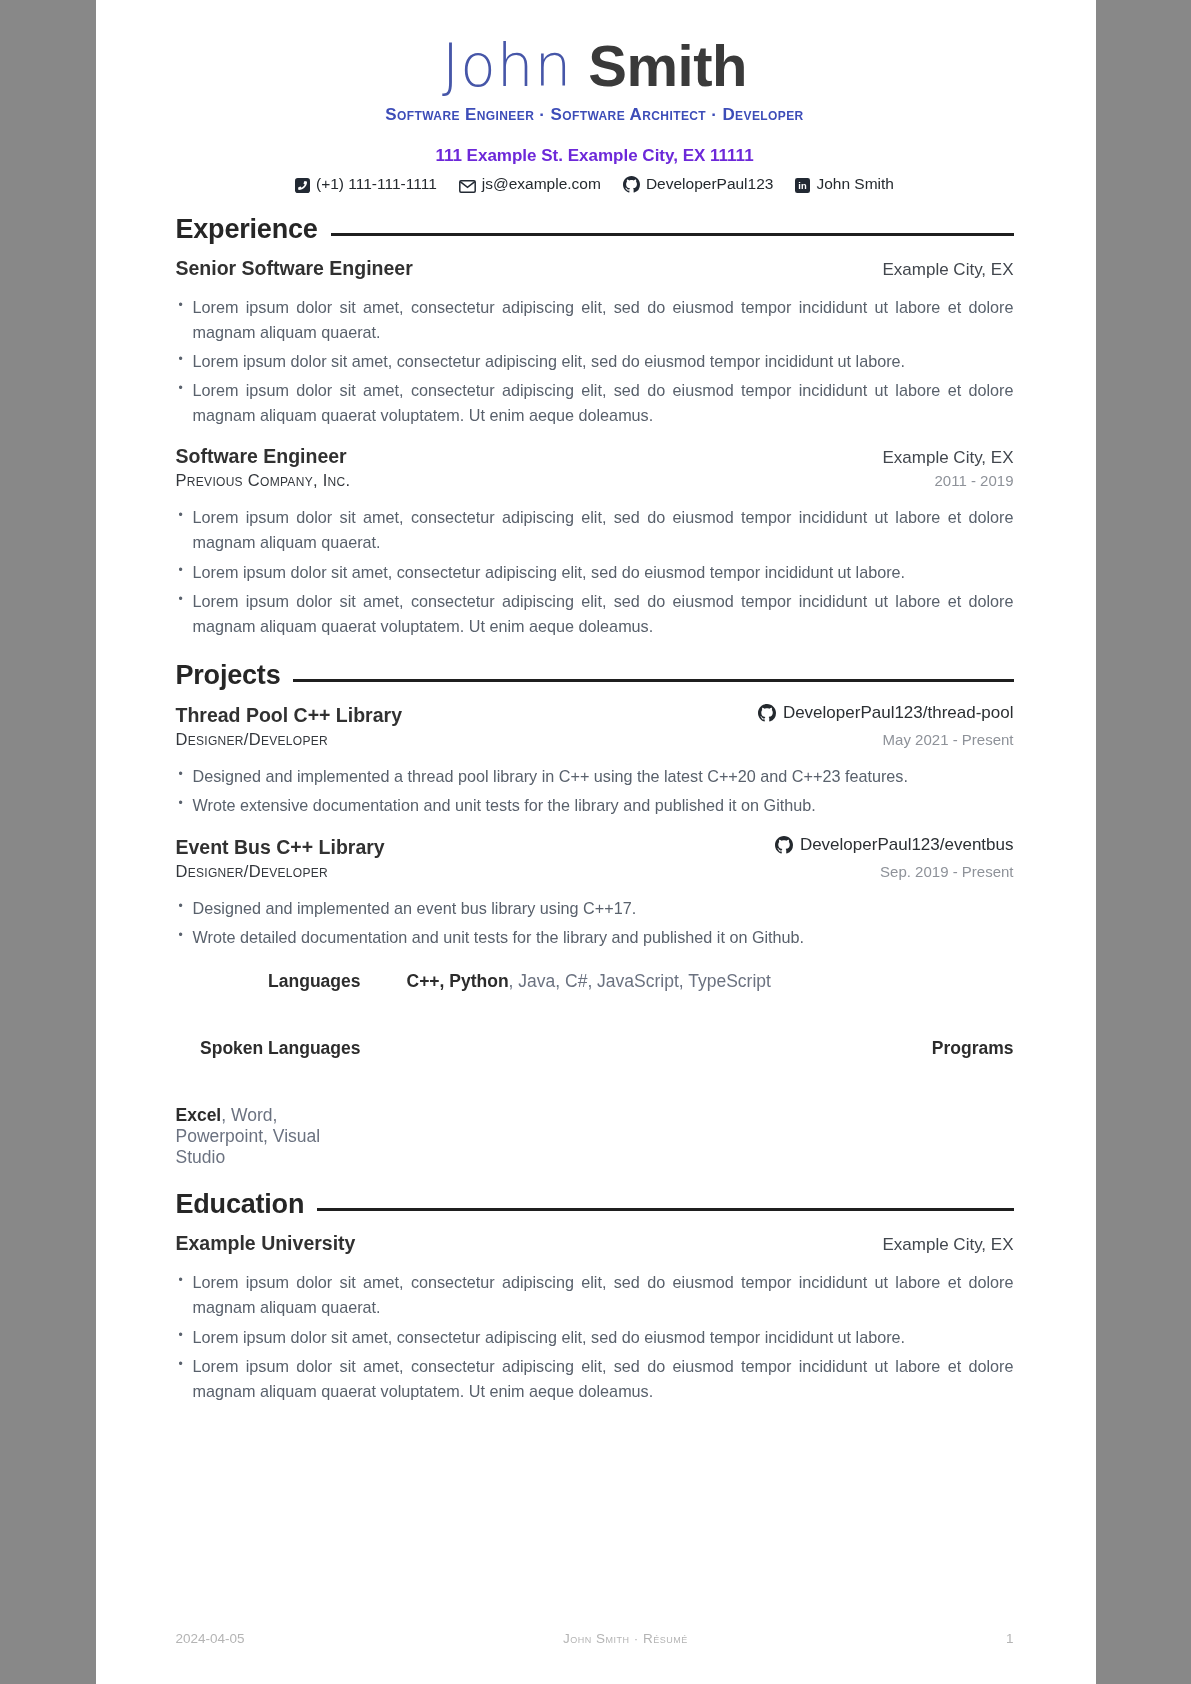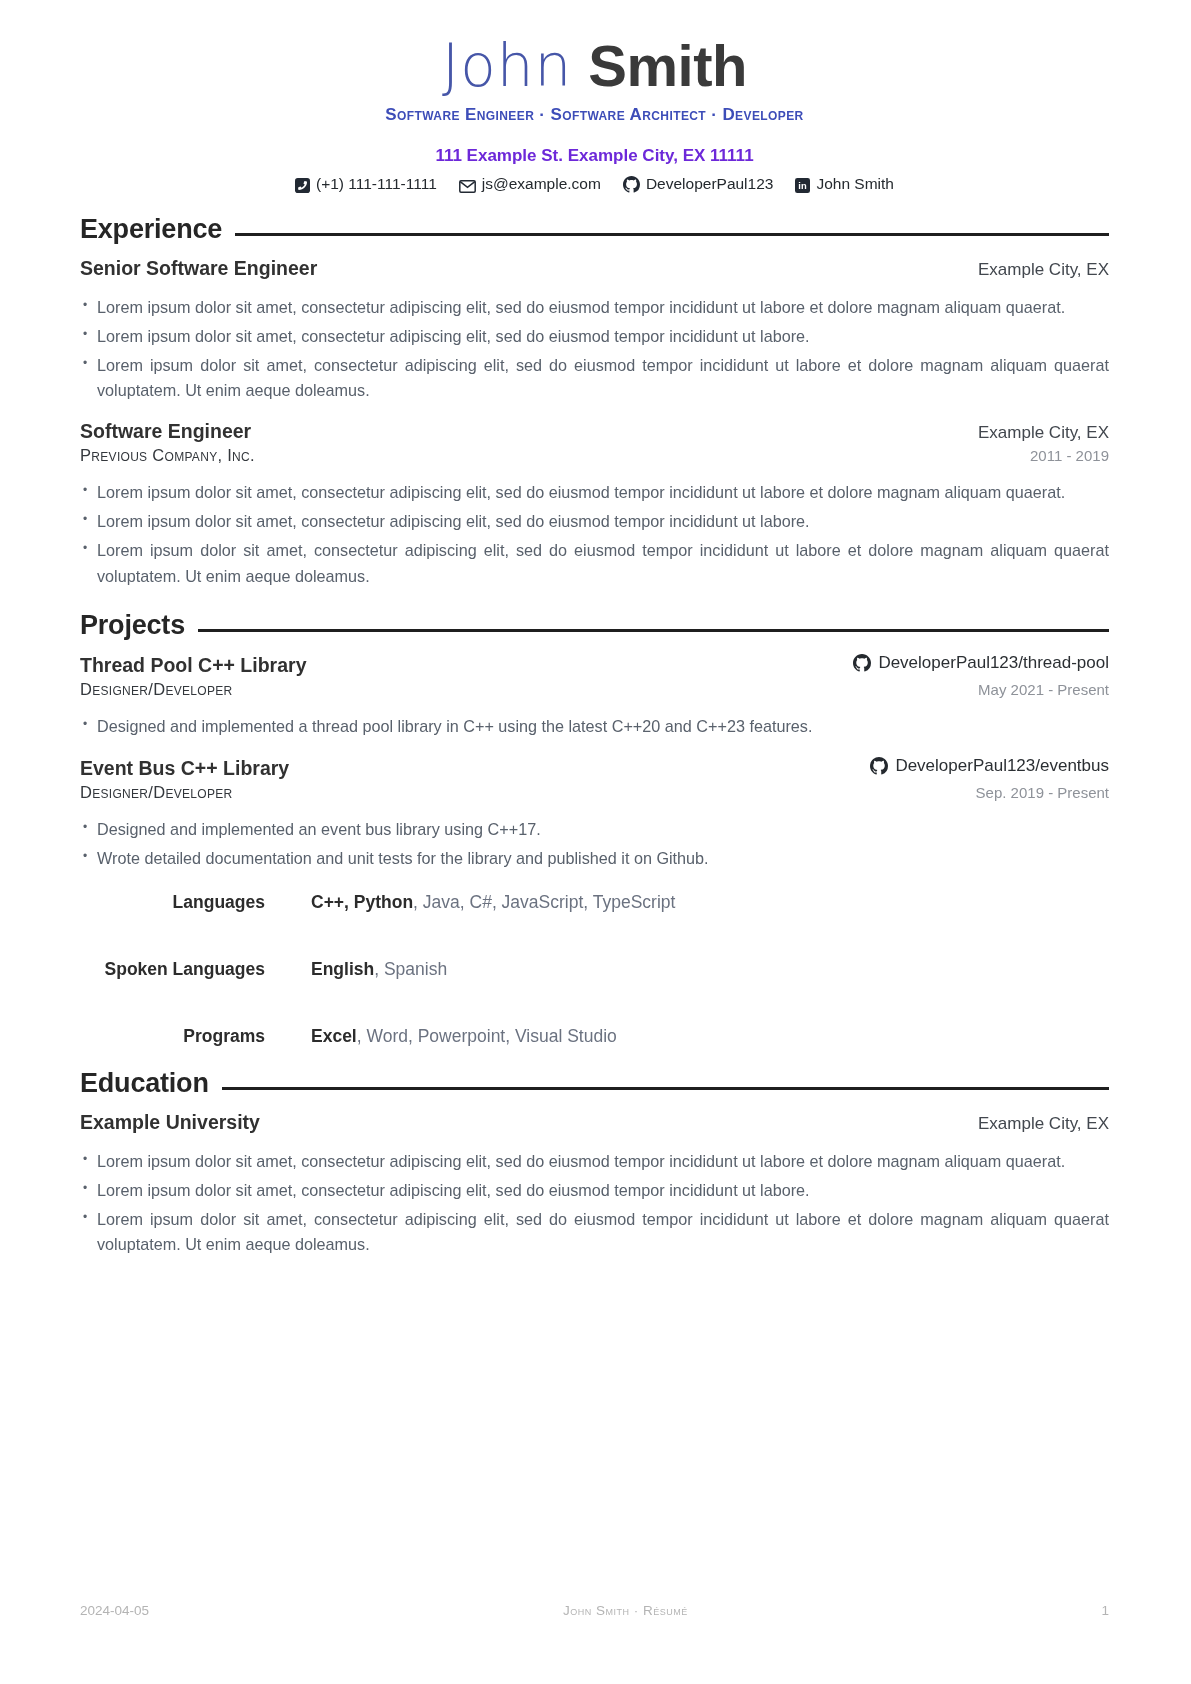--- a/index.html
+++ b/index.html
@@ -1,18 +1,18 @@
 <!DOCTYPE html>
 <html><head>
 <meta charset="utf-8">
 <style>
   html,body{margin:0;padding:0;background:#888;}
   .page{
     position:relative;
-    width:1191px;height:1684px;
+    width:1000px;height:1684px;
     margin:0 auto;
     background:#ffffff;
     font-family:"Liberation Sans", sans-serif;
     box-sizing:border-box;
     padding:34px 82px 0 80px;
     overflow:hidden;
     color:#2d2d2d;
   }
   
   .hdr{text-align:center;}
@@ -51,21 +51,21 @@
     font-size:16.2px;line-height:1.55;color:#59616c;text-align:justify;
   }
   .bullets li::before{content:"\2022";position:absolute;left:1px;top:1px;font-size:12px;color:#59616c;}
   
   .skills-grid{display:grid;grid-template-columns:185px 1fr;column-gap:18px;row-gap:11px;font-size:17.5px;margin-top:6px;gap:46px;}
   .skill-label{text-align:right;font-weight:700;color:#2c2c2c;}
   .skill-value{color:#6b7280;}
   .skill-bold{font-weight:700;color:#2c2c2c;}
   
   .footer{
-    position:absolute;left:80px;right:82px;bottom:66px;
+    position:absolute;left:80px;right:82px;bottom:38px;
     display:flex;justify-content:space-between;align-items:baseline;
     color:#b4b4b4;font-size:13.5px;
   }
   .footer-center{font-variant:small-caps;letter-spacing:.5px;}
 </style>
 </head>
 <body>
 
 <div class="page">
 
@@ -167,20 +167,21 @@
           </span>
           <span>DeveloperPaul123/thread-pool</span>
         </span>
       </div>
       <div class="entry-row2">
         <span class="entry-org">Designer/Developer</span>
         <span class="entry-date">May 2021 - Present</span>
       </div>
       <ul class="bullets">
         <li>Designed and implemented a thread pool library in C++ using the latest C++20 and C++23 features.</li>
+        <li>Wrote extensive documentation and unit tests for the library and published it on Github.</li>
       </ul>
     </div>
 
     <div class="entry">
       <div class="entry-row1">
         <span class="entry-title">Event Bus C++ Library</span>
         <span class="repo">
           <span>
             <svg width="18" height="18" viewBox="0 0 16 16">
                 <path fill="#24292e" d="M8 0C3.58 0 0 3.58 0 8c0 3.54 2.29 6.53 5.47 7.59.4.07.55-.17.55-.38 0-.19-.01-.82-.01-1.49-2.01.37-2.53-.49-2.69-.94-.09-.23-.48-.94-.82-1.13-.28-.15-.68-.52-.01-.53.63-.01 1.08.58 1.23.82.72 1.21 1.87.87 2.33.66.07-.52.28-.87.51-1.07-1.78-.2-3.64-.89-3.64-3.95 0-.87.31-1.59.82-2.15-.08-.2-.36-1.02.08-2.12 0 0 .67-.21 2.2.82.64-.18 1.32-.27 2-.27s1.36.09 2 .27c1.53-1.04 2.2-.82 2.2-.82.44 1.1.16 1.92.08 2.12.51.56.82 1.27.82 2.15 0 3.07-1.87 3.75-3.65 3.95.29.25.54.73.54 1.48 0 1.07-.01 1.93-.01 2.2 0 .21.15.46.55.38A8.01 8.01 0 0 0 16 8c0-4.42-3.58-8-8-8z"></path>
@@ -198,21 +199,20 @@
         <li>Wrote detailed documentation and unit tests for the library and published it on Github.</li>
       </ul>
     </div>
   </div>
 
   <div class="section">
     <div class="skills-grid">
       <div class="skill-label">Languages</div>
       <div class="skill-value"><span class="skill-bold">C++, Python</span><span>, Java, C#, JavaScript, TypeScript</span></div>
       <div class="skill-label">Spoken Languages</div>
-      <div class="skill-value"><span class="skill-bold">English</span><span>, Spanish</span></div>
       <div class="skill-label">Programs</div>
       <div class="skill-value"><span class="skill-bold">Excel</span><span>, Word, Powerpoint, Visual Studio</span></div>
     </div>
   </div>
 
   <div class="section">
     <div class="section-head">
       <h2>Education</h2>
       <div class="rule"></div>
     </div>

